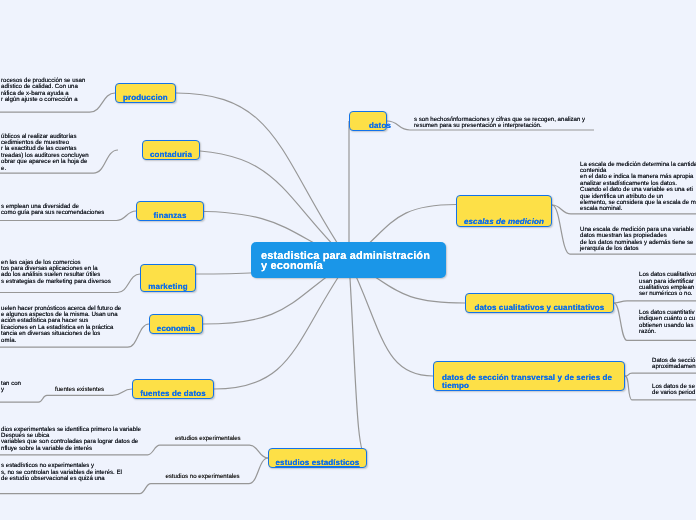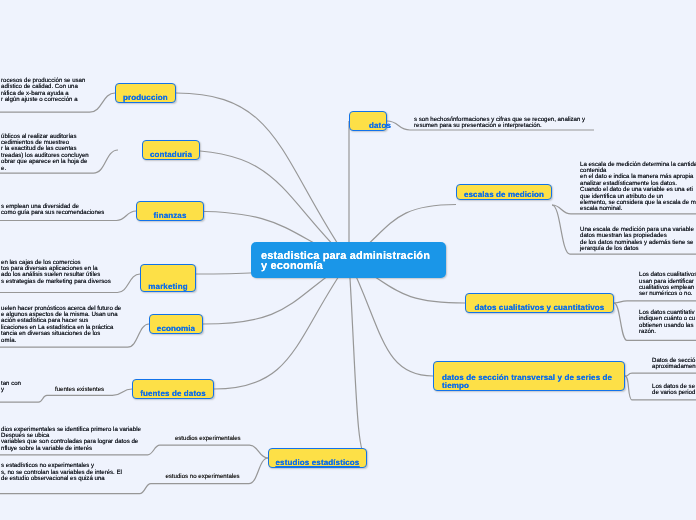--- a/index.html
+++ b/index.html
@@ -80,21 +80,21 @@
 </div>
 <div class="node topic" style="left:132px;top:379px;width:82px;height:20px;">
   <span>fuentes de datos</span>
 </div>
 <div class="node topic" style="left:268px;top:448px;width:99px;height:20px;text-decoration:underline;">
   <span>estudios estadísticos</span>
 </div>
 <div class="node topic" style="left:349px;top:111px;width:38px;height:20px;padding-left:24px;">
   <span>datos</span>
 </div>
-<div class="node topic" style="left:456px;top:184px;width:96px;height:16px;">
+<div class="node topic" style="left:456px;top:195px;width:96px;height:32px;font-style:italic;">
   <span>escalas de medicion</span>
 </div>
 <div class="node topic" style="left:465px;top:293px;width:149px;height:20px;">
   <span>datos cualitativos y cuantitativos</span>
 </div>
 <div class="node topic" style="left:433px;top:361px;width:192px;height:30px;padding:2px 8px 0;justify-content:flex-start;text-align:left;">
   <span>datos de sección transversal y de series de tiempo</span>
 </div>
 
 <div class="note" style="left:1px;top:78px;">rocesos de producción se usan

